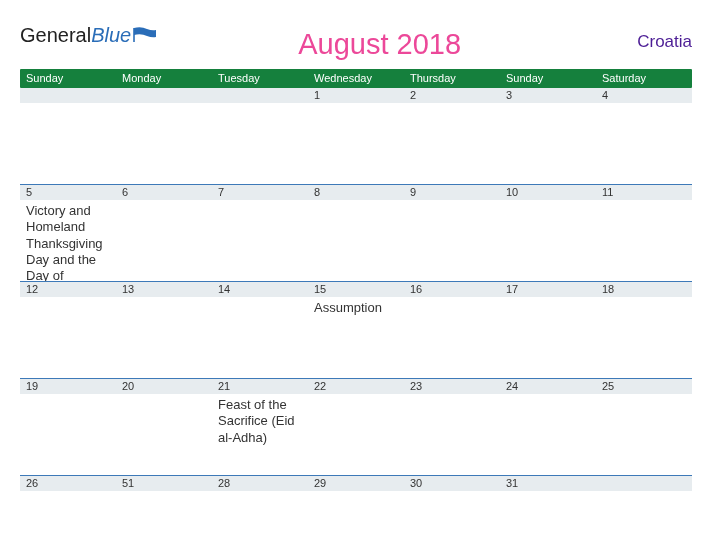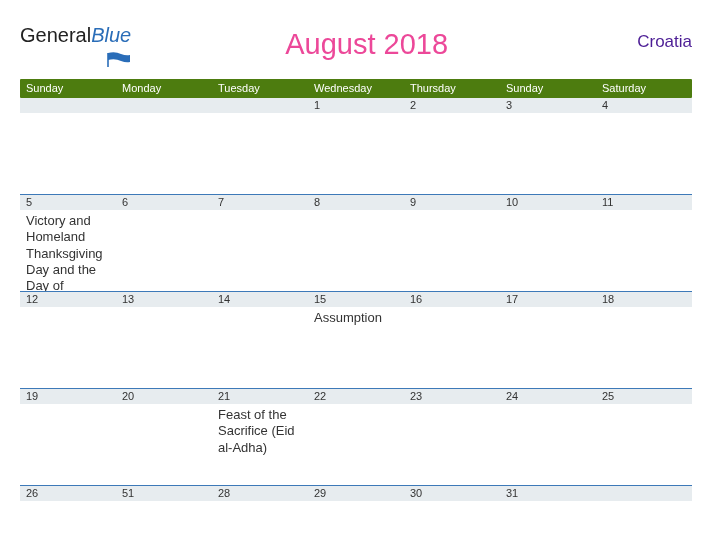--- a/index.html
+++ b/index.html
@@ -11,24 +11,23 @@
     padding: 18px 20px 20px 20px;
   }
   .header {
     display: flex;
     align-items: flex-start;
     justify-content: space-between;
     margin-bottom: 8px;
   }
   .logo {
     display: flex;
-    align-items: flex-end;
+    align-items: flex-start;
     gap: 2px;
     padding-top: 6px;
-    flex-direction: column;
   }
   .logo-text {
     font-size: 20px;
     font-weight: 400;
     color: #222;
   }
   .logo-text .blue { color: #2a6db8; font-style: italic; }
   .logo-mark {
     position: relative;
     top: 2px;
@@ -46,21 +45,21 @@
     color: #4c1d95;
     text-align: right;
     padding-top: 14px;
     min-width: 90px;
   }
   .calendar {
     width: 100%;
   }
   .dayhead-row {
     display: flex;
-    background: #4d7c0f;
+    background: #15803d;
     height: 19px;
     border-radius: 1px;
     justify-content: center;
   }
   .dayhead {
     flex: 1;
     color: #fff;
     font-size: 11px;
     padding: 3px 6px 0 6px;
   }

